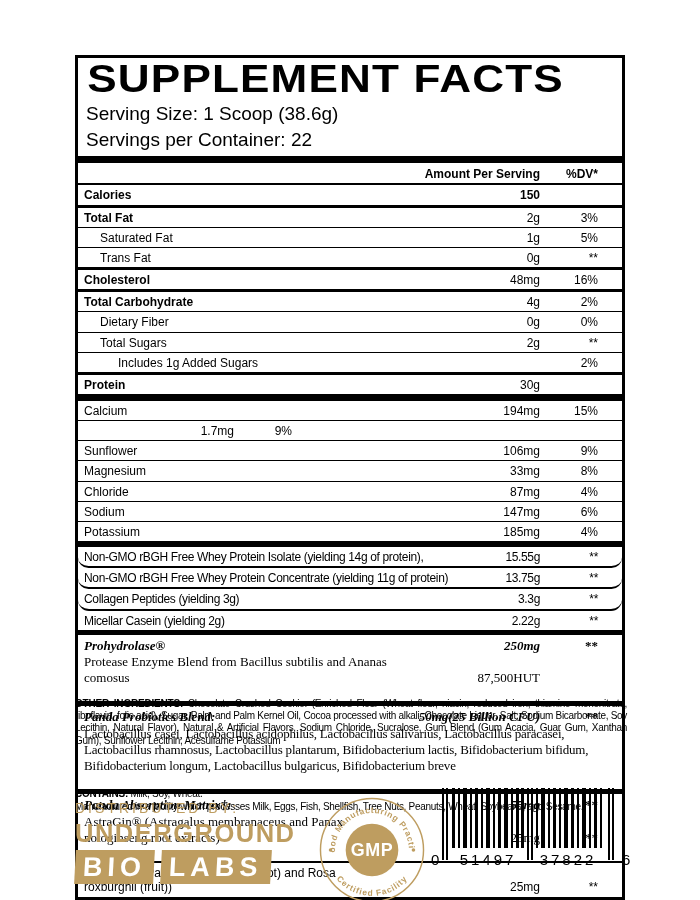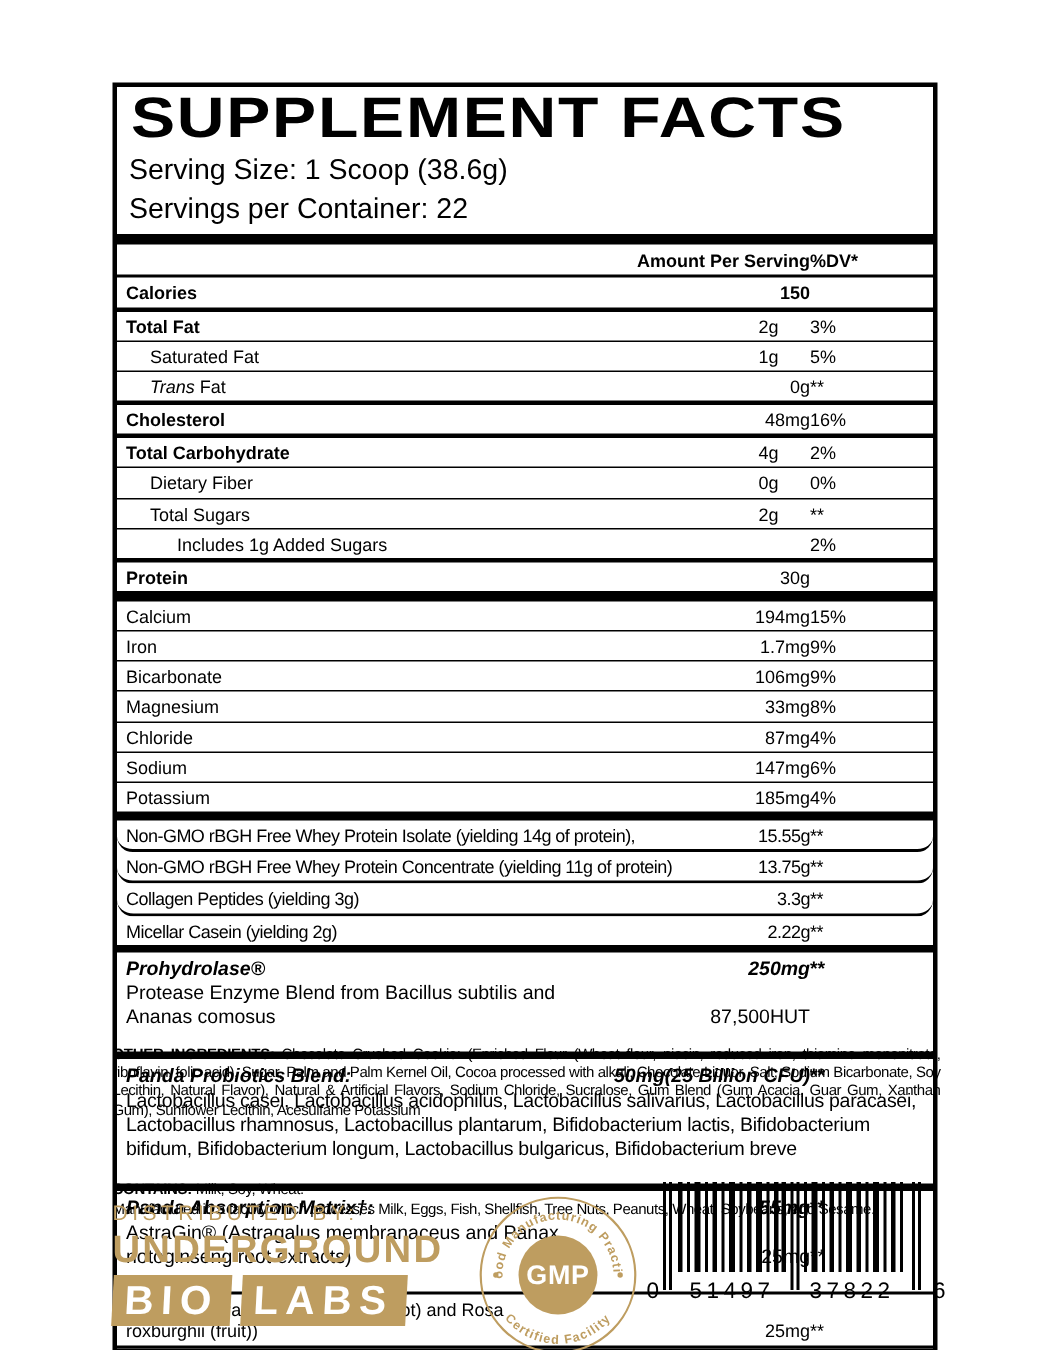--- a/index.html
+++ b/index.html
@@ -11,35 +11,35 @@
   .serving{font-size:19px;line-height:1.3;padding:1px 8px 4px;}
   .serving div{margin-top:1px;}
 
   .bar{background:#000;}
   .bar.h7{height:7px;} .bar.h6{height:6px;} .bar.h5{height:5px;}
 
   .row{display:flex;align-items:flex-end;padding:3px 6px 2px;font-size:12px;line-height:1.18;}
   .nm{flex:1;min-width:0;}
   .amt{width:150px;text-align:right;white-space:nowrap;}
   .amt.auto{width:auto;}
-  .dv{width:58px;padding-right:18px;white-space:nowrap;}
+  .dv{width:58px;padding-right:18px;text-align:right;white-space:nowrap;}
   .b{font-weight:bold;}
   .bi{font-weight:bold;font-style:italic;}
-  .it{font-style:italic;}
+  .it{}
   .ind1 .nm{padding-left:16px;}
   .ind2 .nm{padding-left:34px;}
-  .bb1{border-bottom:1px solid #000;gap:21px;}
+  .bb1{border-bottom:1px solid #000;}
   .bb15{border-bottom:1.5px solid #000;}
   .bb2{border-bottom:2px solid #000;}
   .bb3{border-bottom:3px solid #000;}
   .hdr{font-weight:bold;padding-top:4px;}
   .cond{letter-spacing:-0.35px;border-radius:14px;}
   .cond .amt{width:90px;}
 
-  .blk{padding:3px 6px 15px;font-size:13px;line-height:1.25;}
+  .blk{padding:3px 6px 15px;font-size:13px;line-height:1.25;font-family:Liberation Serif, serif;}
   .blk .line{display:flex;align-items:flex-end;}
   .blk .desc{margin:0;letter-spacing:-0.2px;}
 
   
   .para{position:absolute;left:75px;width:552px;font-size:10px;line-height:1.22;letter-spacing:-0.3px;text-align:justify;}
   .para .lbl{font-weight:bold;letter-spacing:-0.2px;}
   .oi{top:698px;}
   .contains{top:788px;text-align:left;}
   .contains .line2{margin-top:1px;}
 
@@ -122,26 +122,25 @@
     <span class="dv"></span>
   </div>
   <div class="bar h7"></div>
 
   <div class="row bb15">
     <span class="nm">Calcium</span>
     <span class="amt">194mg</span>
     <span class="dv">15%</span>
   </div>
   <div class="row bb15">
-    <span class="nm">Iron</span>
     <span class="amt">1.7mg</span>
     <span class="dv">9%</span>
   </div>
   <div class="row bb15">
-    <span class="nm">Bicarbonate</span>
+    <span class="nm">Sunflower</span>
     <span class="amt">106mg</span>
     <span class="dv">9%</span>
   </div>
   <div class="row bb15">
     <span class="nm">Magnesium</span>
     <span class="amt">33mg</span>
     <span class="dv">8%</span>
   </div>
   <div class="row bb15">
     <span class="nm">Chloride</span>

